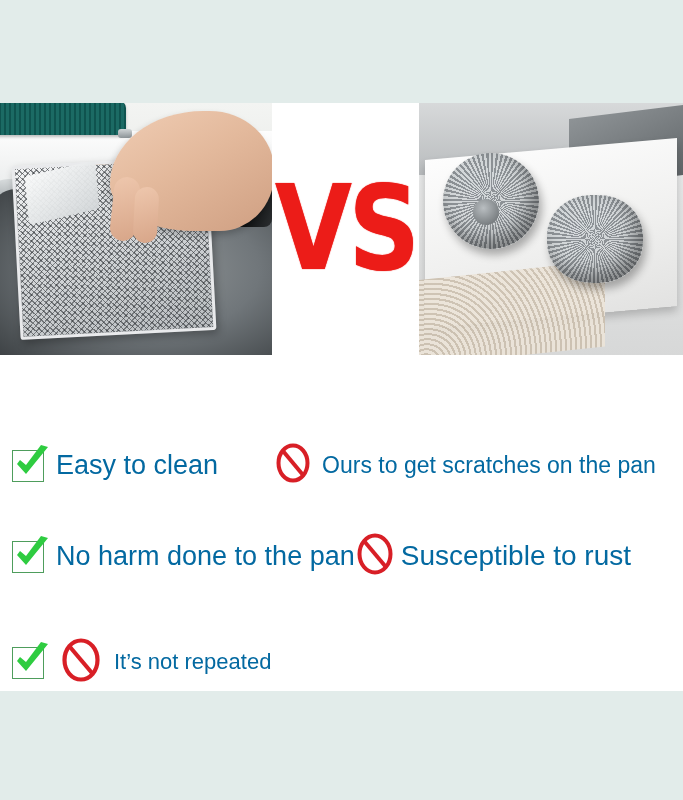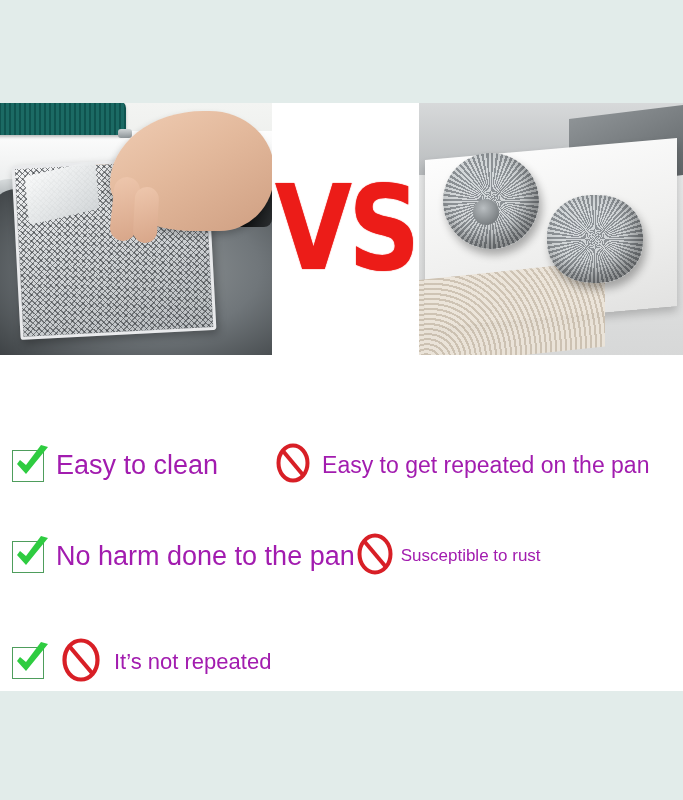--- a/index.html
+++ b/index.html
@@ -266,21 +266,21 @@
   .row-2 { top: 178px; }
   .row-3 { top: 283px; }
 
   .pro, .con {
     display: flex;
     align-items: center;
   }
   .pro { margin-left: 10px; }
 
   .feature-text {
-    color: #a21caf;
+    color: #0369a1;
     font-family: "Liberation Sans", sans-serif;
   }
 
   
   .check-icon {
     position: relative;
     width: 38px;
     height: 38px;
     flex: 0 0 auto;
   }
@@ -305,21 +305,21 @@
   }
 
   .gap-sm { width: 8px; flex: 0 0 auto; }
   .gap-md { width: 12px; flex: 0 0 auto; }
   .gap-lg { width: 14px; flex: 0 0 auto; }
 
   
   .row-1 .pro .feature-text { font-size: 27px; }
   .row-1 .con .feature-text { font-size: 23px; }
   .row-2 .pro .feature-text { font-size: 27px; }
-  .row-2 .con .feature-text { font-size: 17px; }
+  .row-2 .con .feature-text { font-size: 28px; }
   .row-3 .pro .feature-text { font-size: 27px; }
   .row-3 .con .feature-text { font-size: 22px; }
 
   .row-1 .con { margin-left: 58px; }
   .row-2 .con { margin-left: 2px; }
   .row-3 .con { margin-left: 6px; }
 </style>
 </head>
 <body>
 
@@ -384,21 +384,21 @@
         <span class="feature-text">Easy to clean</span>
       </div>
       <div class="con">
         <span class="ban-icon">
           <svg width="34" height="40" viewBox="0 0 34 40" aria-hidden="true">
             <ellipse cx="17" cy="20" rx="14.5" ry="17.5" fill="none" stroke="#d81f26" stroke-width="4"></ellipse>
             <line x1="7" y1="8" x2="27" y2="32" stroke="#d81f26" stroke-width="4"></line>
           </svg>
         </span>
         <span class="gap-md"></span>
-        <span class="feature-text">Easy to get repeated on the pan</span>
+        <span class="feature-text">Ours to get scratches on the pan</span>
       </div>
     </div>
 
     <div class="feature-row row-2">
       <div class="pro">
         <span class="check-icon">
           <span class="check-box"></span>
           <svg class="check-mark" viewBox="0 0 42 42" aria-hidden="true">
             <path d="M7 21 L16 31 L38 4 L31 2 L16 22 L10 17 Z" fill="#2ecc40"></path>
           </svg>

